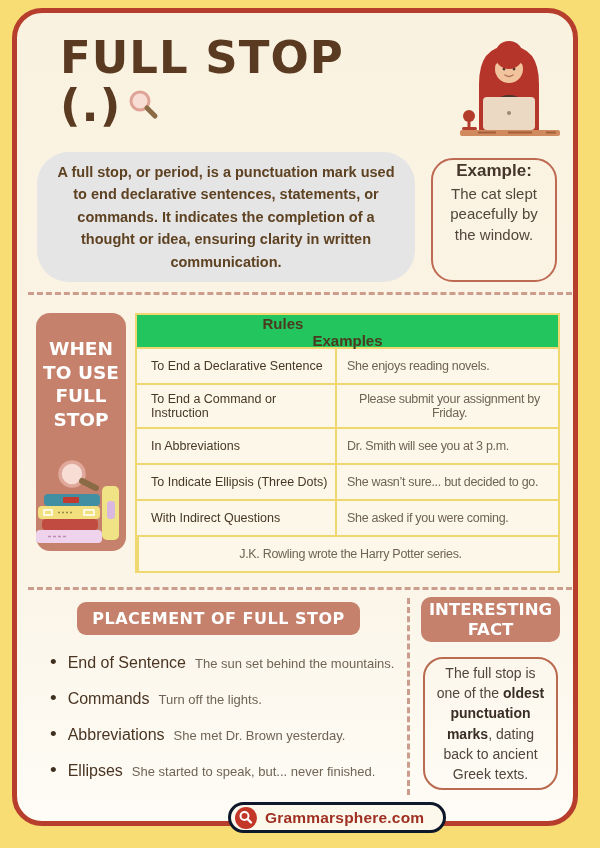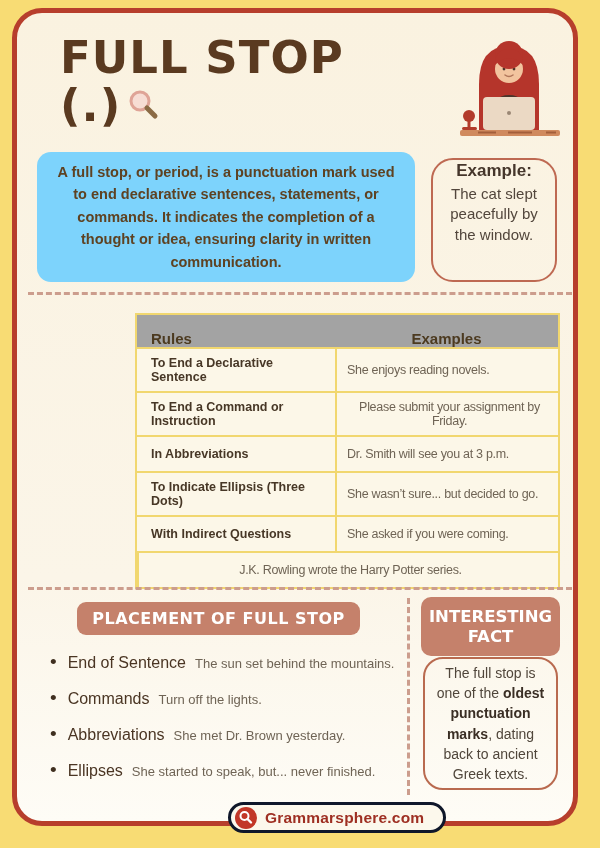--- a/index.html
+++ b/index.html
@@ -12,64 +12,64 @@
 
   
   .title { position:absolute; left:60px; top:34px; color:#5A3A20;
            font-family:"DejaVu Sans", sans-serif; font-weight:bold;
            font-size:45px; line-height:1.06; letter-spacing:1px; }
   .title-line2 { display:flex; align-items:center; gap:4px; }
   .hero { position:absolute; left:448px; top:38px; width:122px; height:106px; }
 
   
   .def-box { position:absolute; left:37px; top:152px; width:378px; height:130px;
-             background:#7dd3fc; border-radius:14px; display:flex; align-items:center;
+             background:#e5e5e5; border-radius:32px; display:flex; align-items:center;
              justify-content:center; padding:0 16px; text-align:center;
              font-size:14.5px; font-weight:bold; color:#5E4222; line-height:1.55; }
   .example-box { position:absolute; left:431px; top:158px; width:126px; height:124px;
                  border:2px solid #BE6952; border-radius:22px; text-align:center; padding-top:1px; }
   .example-heading { font-size:17px; font-weight:bold; color:#45362B; margin-bottom:3px; }
   .example-text { font-size:15px; color:#52463C; line-height:1.35; padding:0 6px; }
 
   .divider-h { position:absolute; left:28px; width:544px; border-top:3px dashed #CC9D8D; }
   .divider-v { position:absolute; left:407px; top:598px; height:197px; border-left:3px dashed #CC9D8D; }
 
   
   .sidebar { position:absolute; left:36px; top:313px; width:90px; height:238px;
              background:#C5816B; border-radius:14px; }
   .sidebar-title { padding-top:24px; text-align:center; color:#FFFFFF; font-weight:bold;
                    font-size:18.5px; line-height:1.28; font-family:"DejaVu Sans", sans-serif; }
   .books { position:absolute; bottom:3px; left:0; width:90px; height:92px; }
 
   .rules-table { position:absolute; left:135px; top:313px; width:425px;
                  border:2px solid #F1D76F; background:#FCF7E8; }
-  .thead { display:flex; height:32px; background:#a3a3a3; font-weight:bold;
-           color:#4C3A20; font-size:15px; align-items:flex-end; }
+  .thead { display:flex; height:32px; background:#22c55e; font-weight:bold;
+           color:#4C3A20; font-size:15px; align-items:center;flex-direction:column; }
   .th-rules { width:198px; padding-left:14px; }
   .th-examples { flex:1; text-align:center; }
   .trow { display:flex; border-top:2px solid #F1D76F; min-height:36px; }
-  .td-rule { width:198px; padding:7px 6px 7px 14px; font-weight:bold; font-size:12.5px;
+  .td-rule { width:198px; padding:7px 6px 7px 14px; font-weight:normal; font-size:12.5px;
              color:#473726; display:flex; align-items:center; }
   .td-example { flex:1; padding:7px 6px 7px 10px; font-size:12.5px; letter-spacing:-0.3px;
                 color:#6F6455; display:flex; align-items:center; border-left:2px solid #F1D76F;text-align:right; }
   .td-example.center { justify-content:center; text-align:center; }
 
   
   .placement-bar { position:absolute; left:77px; top:602px; width:283px; height:33px;
                    background:#C5816B; border-radius:9px; color:#fff; font-weight:bold;
                    font-size:16px; letter-spacing:0.5px; display:flex; align-items:center;
                    justify-content:center; font-family:"DejaVu Sans", sans-serif; }
   .bullets { position:absolute; left:50px; top:652px; width:360px; }
   .bullet-item { display:flex; align-items:baseline; margin-bottom:16px; white-space:nowrap; }
   .dot { font-size:19px; color:#3F2F1F; margin-right:11px; line-height:1; }
   .term { font-size:16px; font-weight:normal; color:#4A3523; margin-right:9px; }
   .b-ex { font-size:13px; color:#6F6455; }
 
   
-  .fact-head { position:absolute; left:421px; top:597px; width:139px; height:59px;
+  .fact-head { position:absolute; left:421px; top:597px; width:139px; height:45px;
                background:#C5816B; border-radius:10px; color:#fff; font-weight:bold;
                font-size:16.5px; line-height:1.2; display:flex; flex-direction:column;
                align-items:center; justify-content:center; font-family:"DejaVu Sans", sans-serif; }
   .fact-box { position:absolute; left:423px; top:657px; width:135px; height:133px;
               border:2.5px solid #B96A4F; border-radius:20px; display:flex; align-items:center;
               justify-content:center; text-align:center; padding:8px 7px;
               font-size:14px; color:#50463B; line-height:1.45; }
   .fact-box .b { font-weight:bold; color:#3A2E24; }
 
   
@@ -121,20 +121,38 @@
     <span>A full stop, or period, is a punctuation mark used to end declarative sentences, statements, or commands. It indicates the completion of a thought or idea, ensuring clarity in written communication.</span>
   </div>
 
   <div class="example-box">
     <div class="example-heading">Example:</div>
     <div class="example-text">The cat slept peacefully by the window.</div>
   </div>
 
   <div class="divider-h" style="top:292px"></div>
 
+  <div class="sidebar">
+    <div class="sidebar-title">WHEN TO USE FULL STOP</div>
+    <svg class="books" viewBox="0 0 90 92">
+      <circle cx="36" cy="18" r="12" fill="#F7DDD4" stroke="#E0A79B" stroke-width="3.5"></circle>
+      <line x1="46" y1="25" x2="60" y2="32" stroke="#8B6B45" stroke-width="6" stroke-linecap="round"></line>
+      <rect x="66" y="30" width="17" height="54" rx="5" fill="#EFE386"></rect>
+      <rect x="71" y="45" width="8" height="18" rx="3" fill="#D9B8DF"></rect>
+      <rect x="8" y="38" width="56" height="12" rx="4" fill="#418FA3"></rect>
+      <rect x="27" y="41" width="16" height="6" rx="1" fill="#C23B30"></rect>
+      <rect x="2" y="50" width="62" height="13" rx="4" fill="#F2DF7D"></rect>
+      <rect x="8" y="54" width="8" height="5" fill="none" stroke="#FFFFFF" stroke-width="1.5"></rect>
+      <line x1="22" y1="56.5" x2="36" y2="56.5" stroke="#9A8A45" stroke-width="1.5" stroke-dasharray="2,2"></line>
+      <rect x="48" y="54" width="10" height="5" fill="none" stroke="#FFFFFF" stroke-width="1.5"></rect>
+      <rect x="6" y="63" width="56" height="11" rx="4" fill="#C14B40"></rect>
+      <rect x="0" y="74" width="66" height="13" rx="4" fill="#EFD2EC"></rect>
+      <line x1="12" y1="80.5" x2="32" y2="80.5" stroke="#B98FB4" stroke-width="1.5" stroke-dasharray="3,2"></line>
+    </svg>
+  </div>
 
   <div class="rules-table">
     <div class="thead">
       <div class="th-rules">Rules</div>
       <div class="th-examples">Examples</div>
     </div>
     <div>
         <div class="trow">
           <div class="td-rule">To End a Declarative Sentence</div>
           <div class="td-example">She enjoys reading novels.</div>

